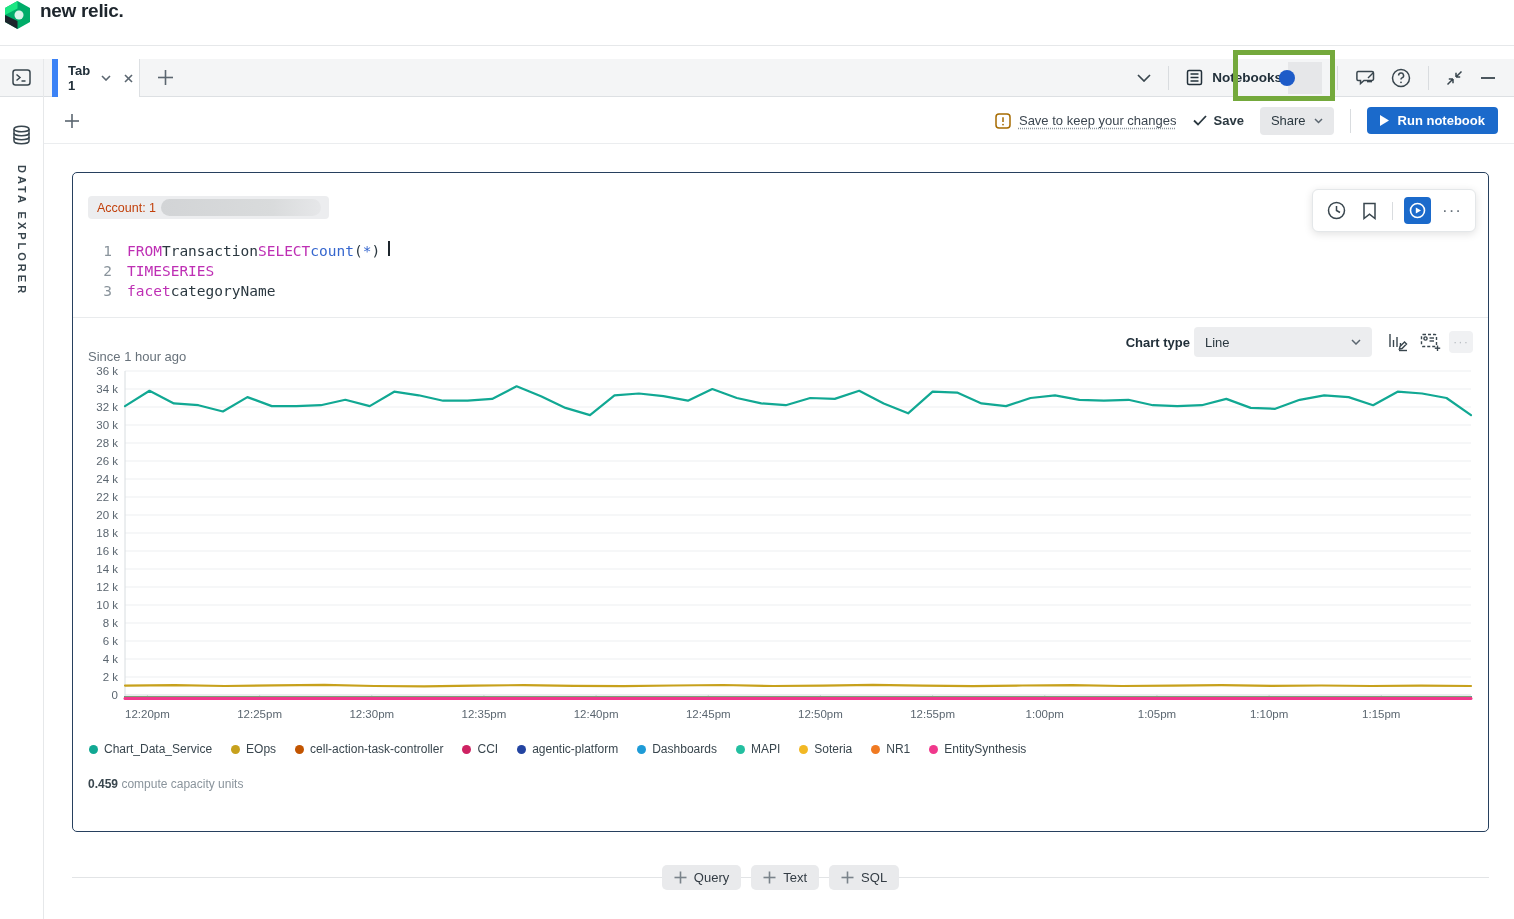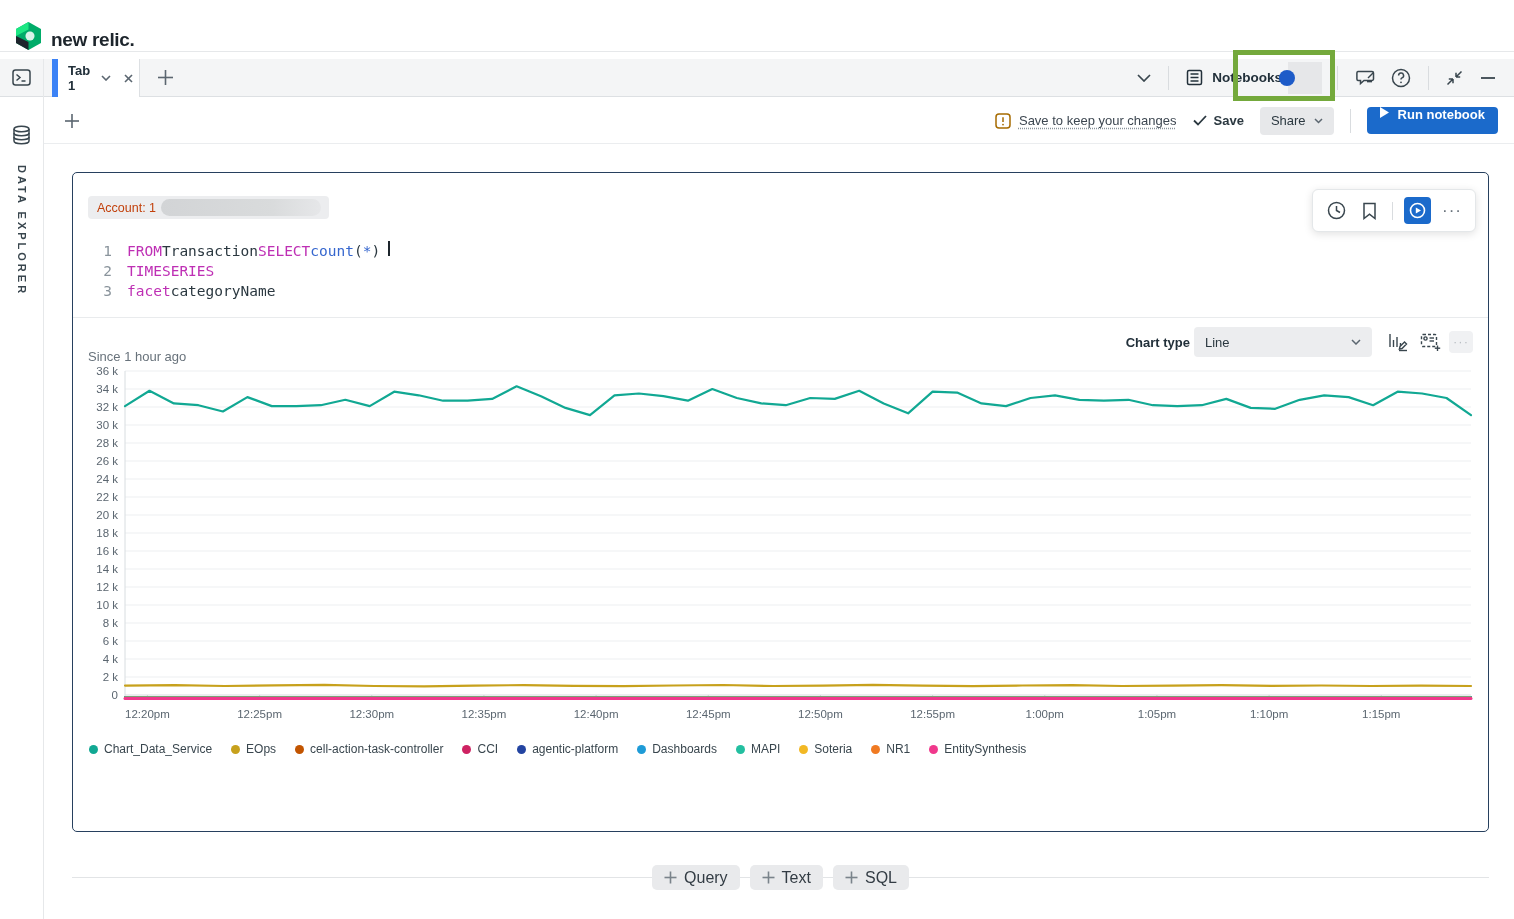--- a/index.html
+++ b/index.html
@@ -1,21 +1,21 @@
 <!DOCTYPE html>
 <html><head>
 <meta charset="utf-8">
 <style>
   * { box-sizing: border-box; margin: 0; padding: 0; }
   html,body { width:1514px; height:919px; }
   body { font-family:"Liberation Sans",sans-serif; color:#293741; background:#fff; position:relative; overflow:hidden; }
   svg { display:block; }
 
   
-  .header { height:52px; border-bottom:1px solid #E6E8EA; display:flex; align-items:flex-end; padding-left:15px; background:#fff; }
+  .header { height:46px; border-bottom:1px solid #E6E8EA; display:flex; align-items:flex-start; padding-left:4px; background:#fff; }
   .logo-text { font-size:19px; font-weight:700; letter-spacing:-0.3px; color:#1D252C; margin-left:9px; }
 
   
   .sidebar { position:absolute; left:0; top:59px; bottom:0; width:44px; border-right:1px solid #E6E8EA; background:#fff; z-index:6; }
   .sidebar-top { height:38px; background:#F4F5F6; border-bottom:1px solid #DDE0E3; display:flex; align-items:center; justify-content:center; }
   .sidebar-db { margin:24px auto 16px; display:flex; justify-content:center; }
   .sidebar-label-wrap { display:flex; justify-content:center; }
   .sidebar-label { writing-mode:vertical-rl; font-size:11px; font-weight:700; letter-spacing:3px; color:#39464E; }
 
   
@@ -33,21 +33,21 @@
   
   .annotation { position:absolute; left:1233px; top:50px; width:102px; height:51px; border:5px solid #74A93C; z-index:60; pointer-events:none; }
 
   
   .toolbar-row { position:absolute; left:44px; right:0; top:98px; height:46px; background:#fff; border-bottom:1px solid #EBEDEF; display:flex; align-items:center; padding:0 16px; z-index:3; }
   .toolbar-right { margin-left:auto; display:flex; align-items:center; gap:16px; }
   .save-notice { display:flex; align-items:center; gap:8px; font-size:13px; color:#3C4650; }
   .save-notice-text { text-decoration:underline dotted #8A949C; text-underline-offset:3px; cursor:pointer; }
   .save-link { display:flex; align-items:center; gap:7px; font-size:13px; font-weight:600; color:#2B3840; background:none; border:none; cursor:pointer; }
   .share-btn { display:flex; align-items:center; gap:8px; height:28px; padding:0 11px; background:#E7E8EA; border:none; border-radius:4px; font-size:13px; color:#2B3840; cursor:pointer;justify-content:center; }
-  .run-btn { display:flex; align-items:flex-start; gap:9px; height:27px; padding:0 13px; background:#1B6ACB; border:none; border-radius:4px; font-size:13px; font-weight:600; color:#fff; cursor:pointer; }
+  .run-btn { display:flex; align-items:center; gap:9px; height:27px; padding:0 13px; background:#1B6ACB; border:none; border-radius:4px; font-size:13px; font-weight:600; color:#fff; cursor:pointer; }
 
   
   .canvas { position:absolute; left:44px; right:0; top:144px; bottom:0; background:#fff; }
   .cell-card { position:absolute; left:28px; top:28px; width:1417px; height:660px; background:#fff; border:1px solid #27405E; border-radius:5px; padding:16px 15px 0; }
   .account-pill { display:inline-flex; align-items:center; gap:5px; height:23px; background:#ECEDEF; border-radius:4px; padding:0 8px 0 9px; font-size:12.5px; color:#c2410c; margin-top:7px; }
   .blur-blob { width:160px; height:17px; border-radius:9px; background:linear-gradient(90deg,#D2D4D6,#D9DBDC 70%,#E6E7E9); }
 
   .cell-toolbar { position:absolute; right:12px; top:16px; background:#fff; border:1px solid #E4E7E9; border-radius:6px; box-shadow:0 2px 8px rgba(0,0,0,.12); display:flex; align-items:center; gap:8px; padding:7px 10px; }
   .cell-toolbar .vdiv { height:18px; margin:0 3px; }
   .play-btn { width:27px; height:27px; border-radius:4px; background:#1B6ACB; border:none; display:flex; align-items:center; justify-content:center; cursor:pointer; }
@@ -74,21 +74,21 @@
   .legend { display:flex; flex-wrap:wrap; gap:24px 19px; margin-top:16px; padding-left:1px; }
   .legend-item { display:flex; align-items:center; gap:6px; font-size:12px; color:#39464E; cursor:pointer; }
   .legend-dot { width:9px; height:9px; border-radius:50%; flex:none; }
 
   .cell-footer { margin-top:21px; font-size:12px; color:#8A949C; }
   .cell-footer b { color:#39464E; font-weight:700; }
 
   
   .add-row { position:absolute; left:28px; width:1417px; top:733px; height:1px; background:#E2E4E6; }
   .add-buttons { position:absolute; top:-12px; left:0; right:0; display:flex; justify-content:center; gap:10px; }
-  .add-btn { height:25px; display:flex; align-items:center; gap:7px; padding:0 12px; background:#E9EAEC; border:none; border-radius:5px; font-size:16px; color:#333C44; cursor:pointer; }
+  .add-btn { height:25px; display:flex; align-items:center; gap:7px; padding:0 12px; background:#E9EAEC; border:none; border-radius:5px; font-size:13px; color:#333C44; cursor:pointer; }
 </style>
 </head>
 <body>
 
 <div class="header">
   <span>
     <svg width="27" height="30" viewBox="0 0 27 30">
       <polygon points="13.5,1 26,8 26,22 13.5,29 1,22 1,8" fill="#00AC69"></polygon>
       <polygon points="13.5,1 1,8 1,15 13.5,8.5" fill="#1CE783"></polygon>
       <polygon points="1,15 1,22 13.5,29 13.5,21" fill="#1D252C"></polygon>
@@ -449,20 +449,24 @@
         <span class="legend-item">
           <span class="legend-dot" style="background: rgb(240, 122, 34);"></span>
           <span>NR1</span>
         </span>
         <span class="legend-item">
           <span class="legend-dot" style="background: rgb(240, 56, 140);"></span>
           <span>EntitySynthesis</span>
         </span>
       </div>
 
+    <div class="cell-footer">
+      <b>0.459</b>
+      <span> </span><span>compute capacity units</span>
+    </div>
   </div>
 
   <div class="add-row">
     <div class="add-buttons">
       <button class="add-btn">
         <span>
             <svg width="13" height="13" viewBox="0 0 13 13" stroke="#7A838B" stroke-width="1.6">
               <line x1="6.5" y1="0.5" x2="6.5" y2="12.5"></line>
               <line x1="0.5" y1="6.5" x2="12.5" y2="6.5"></line>
             </svg>

